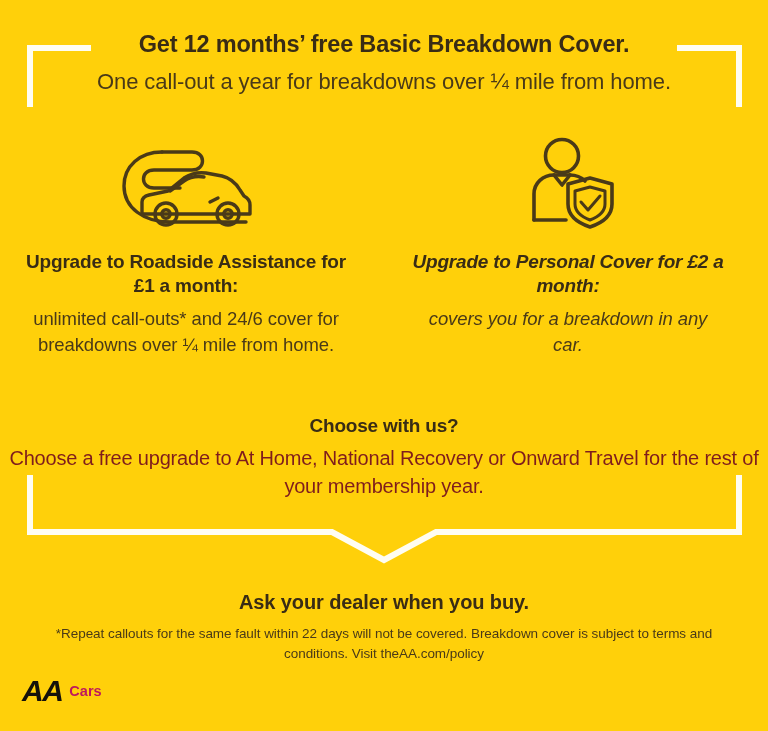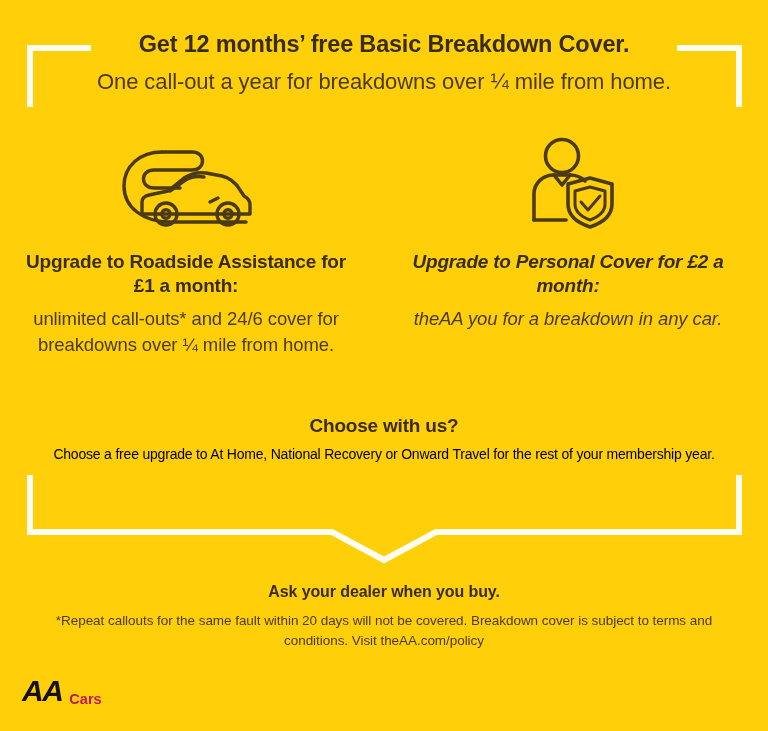--- a/index.html
+++ b/index.html
@@ -107,60 +107,60 @@
     text-align: center;
   }
   .already-title {
     font-size: 19px;
     font-weight: bold;
     color: #392C15;
     margin: 0;
     letter-spacing: -0.2px;
   }
   .already-body {
-    font-size: 14px;
-    font-weight: normal;
-    color: #000000;
+    font-size: 20px;
+    font-weight: normal;
+    color: #7f1d1d;
     line-height: 1.38;
     margin: 8px 0 0 0;
     letter-spacing: -0.2px;
   }
 
   
   .footer-block {
     position: absolute;
     left: 0;
     top: 583px;
     width: 768px;
     text-align: center;
   }
   .footer-title {
-    font-size: 16px;
-    font-weight: bold;
-    color: #392C15;
-    margin: 0;
+    font-size: 20px;
+    font-weight: bold;
+    color: #392C15;
+    margin: 8px;
     letter-spacing: -0.1px;
   }
   .footer-note {
     font-size: 13.5px;
     font-weight: normal;
     color: #4A3A18;
     line-height: 1.45;
     margin: 10px auto 0 auto;
     width: 660px;
     letter-spacing: -0.05px;
   }
 
   
   .brand {
     position: absolute;
     left: 22px;
     top: 676px;
     display: flex;
-    align-items: flex-end;
+    align-items: center;
   }
   .brand-aa {
     font-family: "Liberation Sans", sans-serif;
     font-size: 30px;
     font-weight: bold;
     font-style: italic;
     color: #15110A;
     letter-spacing: -1.5px;
     line-height: 1;
   }
@@ -254,21 +254,21 @@
             <path d="M 72 53 L 87 57 L 87 70
                      C 87 78 80 83 72 86
                      C 64 83 57 78 57 70
                      L 57 57 Z" stroke-width="3"></path>
 
             <path d="M 63 68 L 70 76 L 82 62" stroke-width="3"></path>
           </g>
         </svg>
       </div>
       <p class="col-title">Upgrade to Personal Cover for £2 a month:</p>
-      <p class="col-body">theAA you for a breakdown in any car.</p>
+      <p class="col-body">covers you for a breakdown in any car.</p>
     </div>
 
   </div>
 
   <div class="already-block">
     <p class="already-title">Choose with us?</p>
     <p class="already-body">Choose a free upgrade to At Home, National Recovery or Onward Travel for the rest of your membership year.</p>
   </div>
 
   <svg class="bracket-layer" viewBox="0 0 768 731" width="768" height="731" aria-hidden="true">
@@ -276,21 +276,21 @@
              L 30 532
              L 332 532
              L 384 560
              L 436 532
              L 739 532
              L 739 478" fill="none" stroke="#FFFDF2" stroke-width="6" stroke-linecap="square" stroke-linejoin="miter"></path>
   </svg>
 
   <div class="footer-block">
     <p class="footer-title">Ask your dealer when you buy.</p>
-    <p class="footer-note">*Repeat callouts for the same fault within 20 days will not be covered. Breakdown cover is subject to terms and conditions. Visit theAA.com/policy</p>
+    <p class="footer-note">*Repeat callouts for the same fault within 22 days will not be covered. Breakdown cover is subject to terms and conditions. Visit theAA.com/policy</p>
   </div>
 
   <div class="brand">
     <span class="brand-aa">AA</span>
     <span class="brand-cars">Cars</span>
   </div>
 
 </div>
 
 </body></html>

